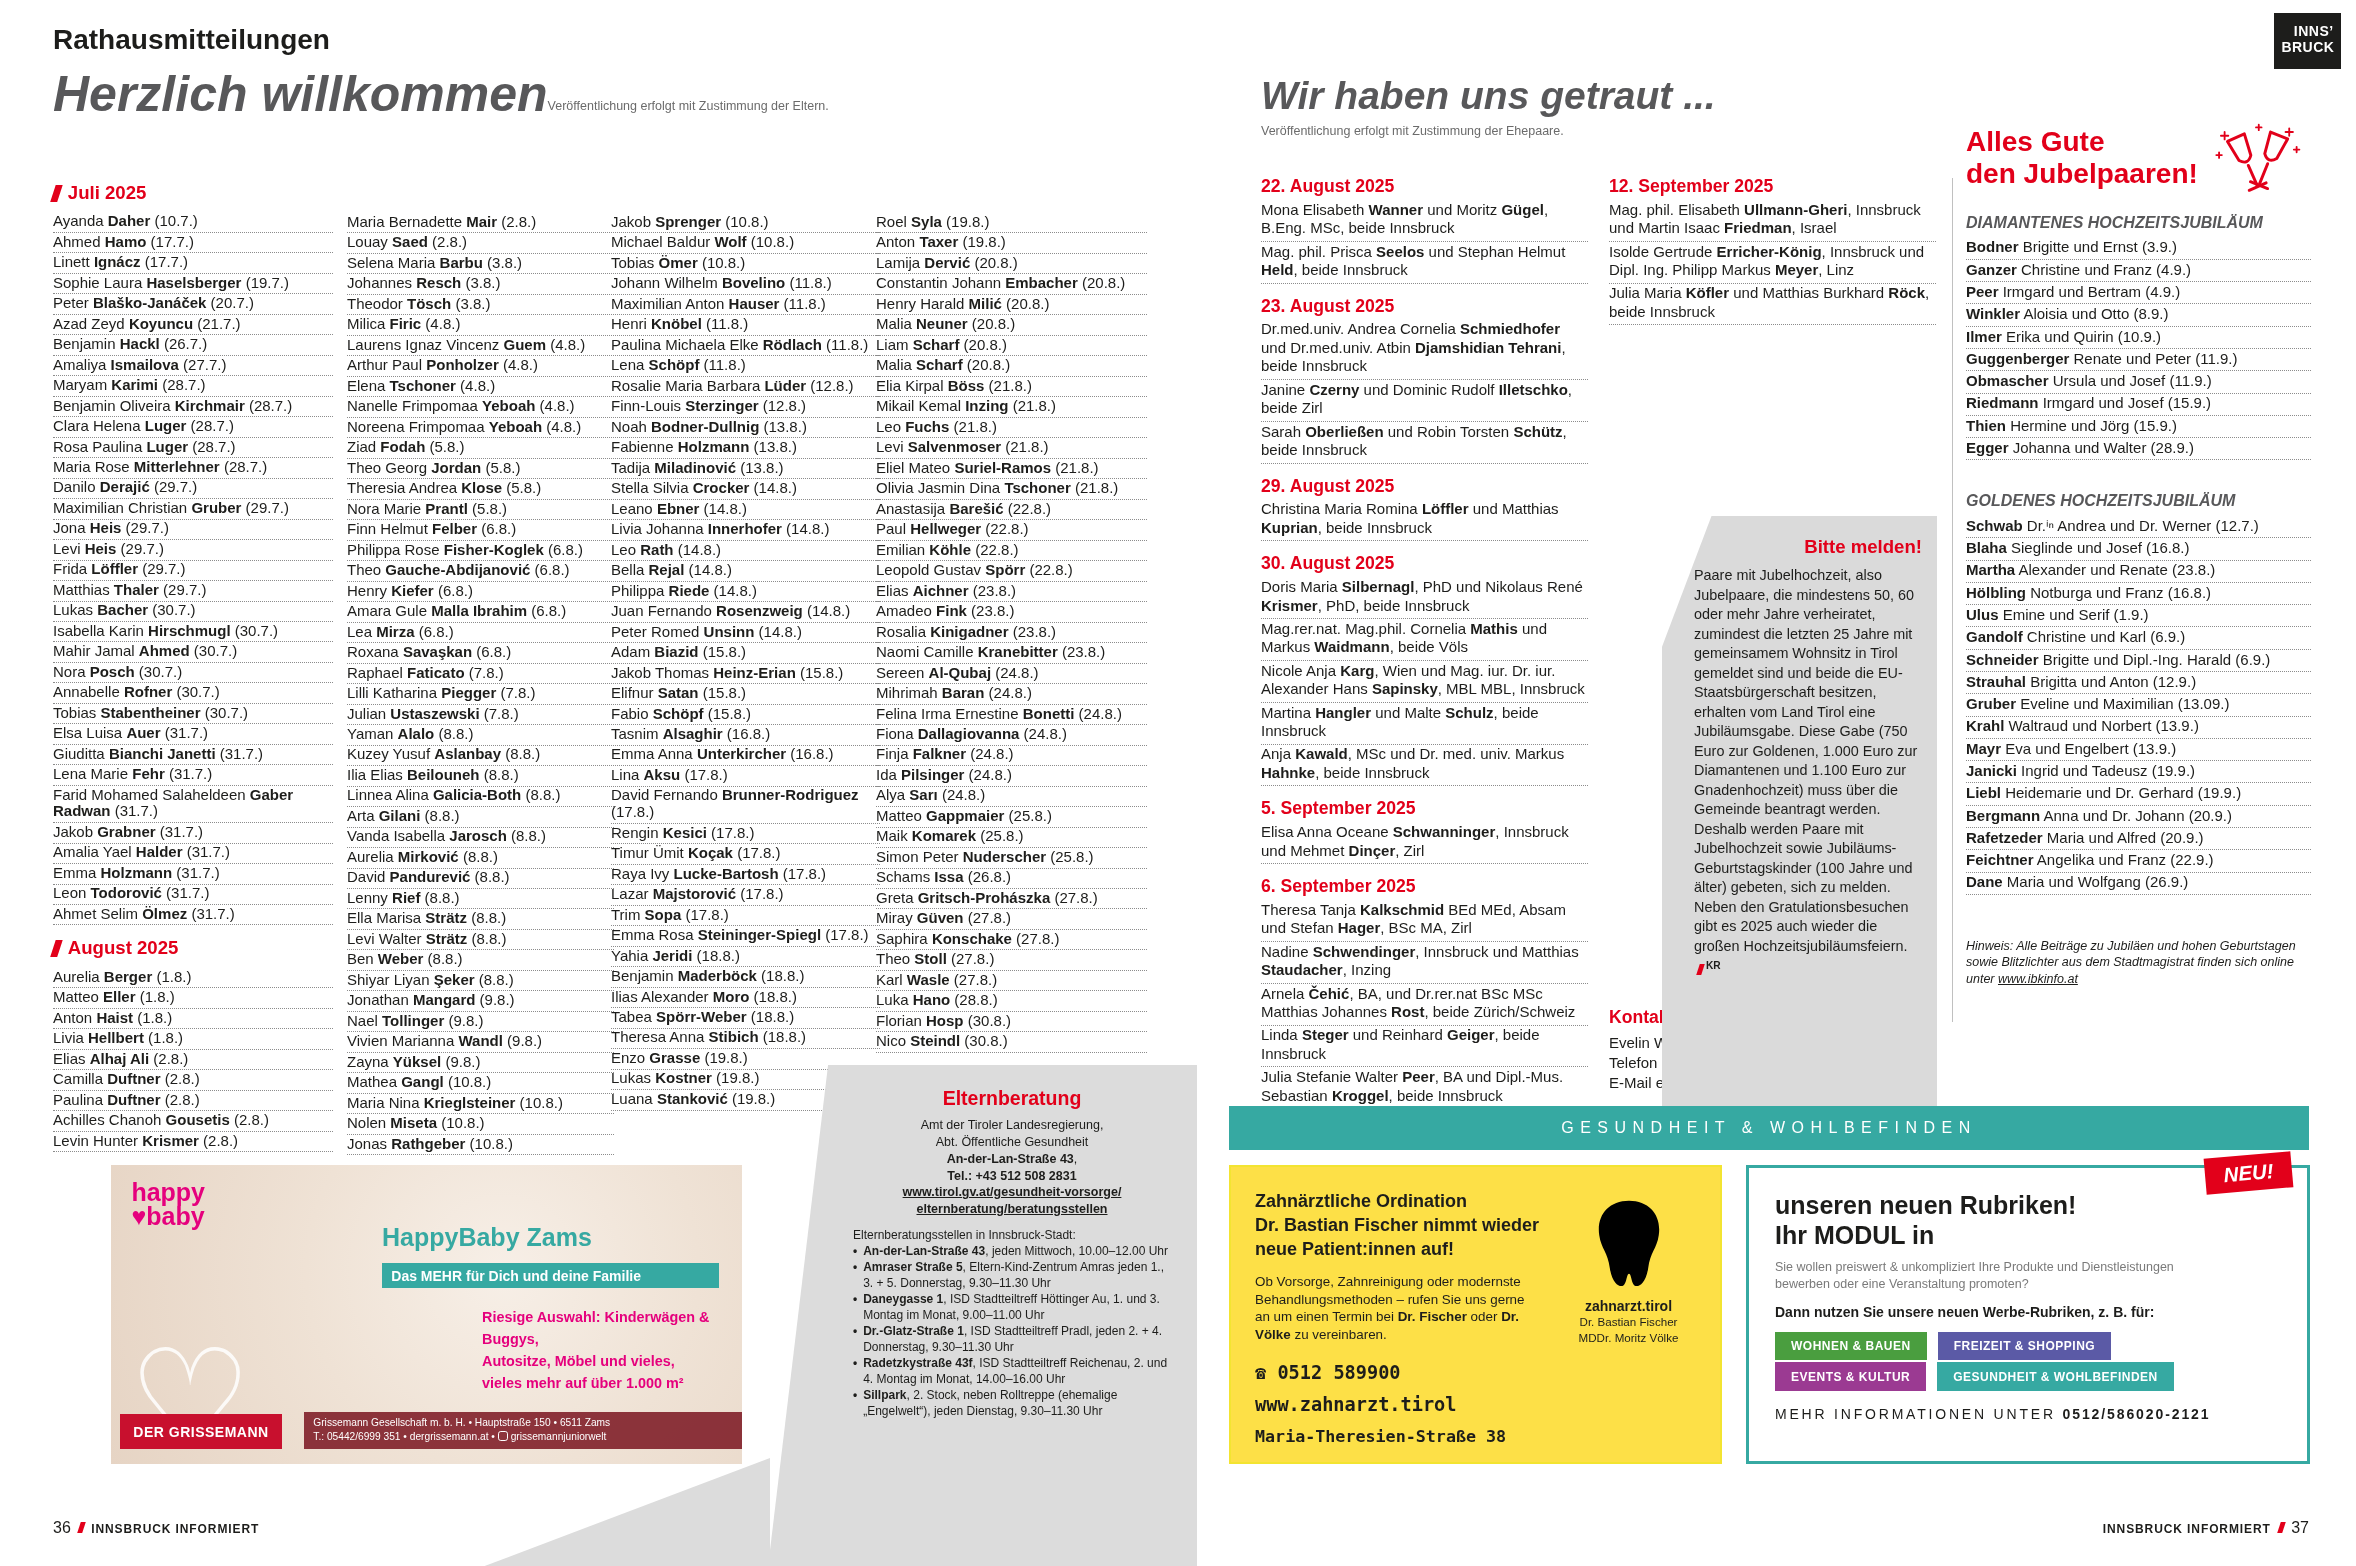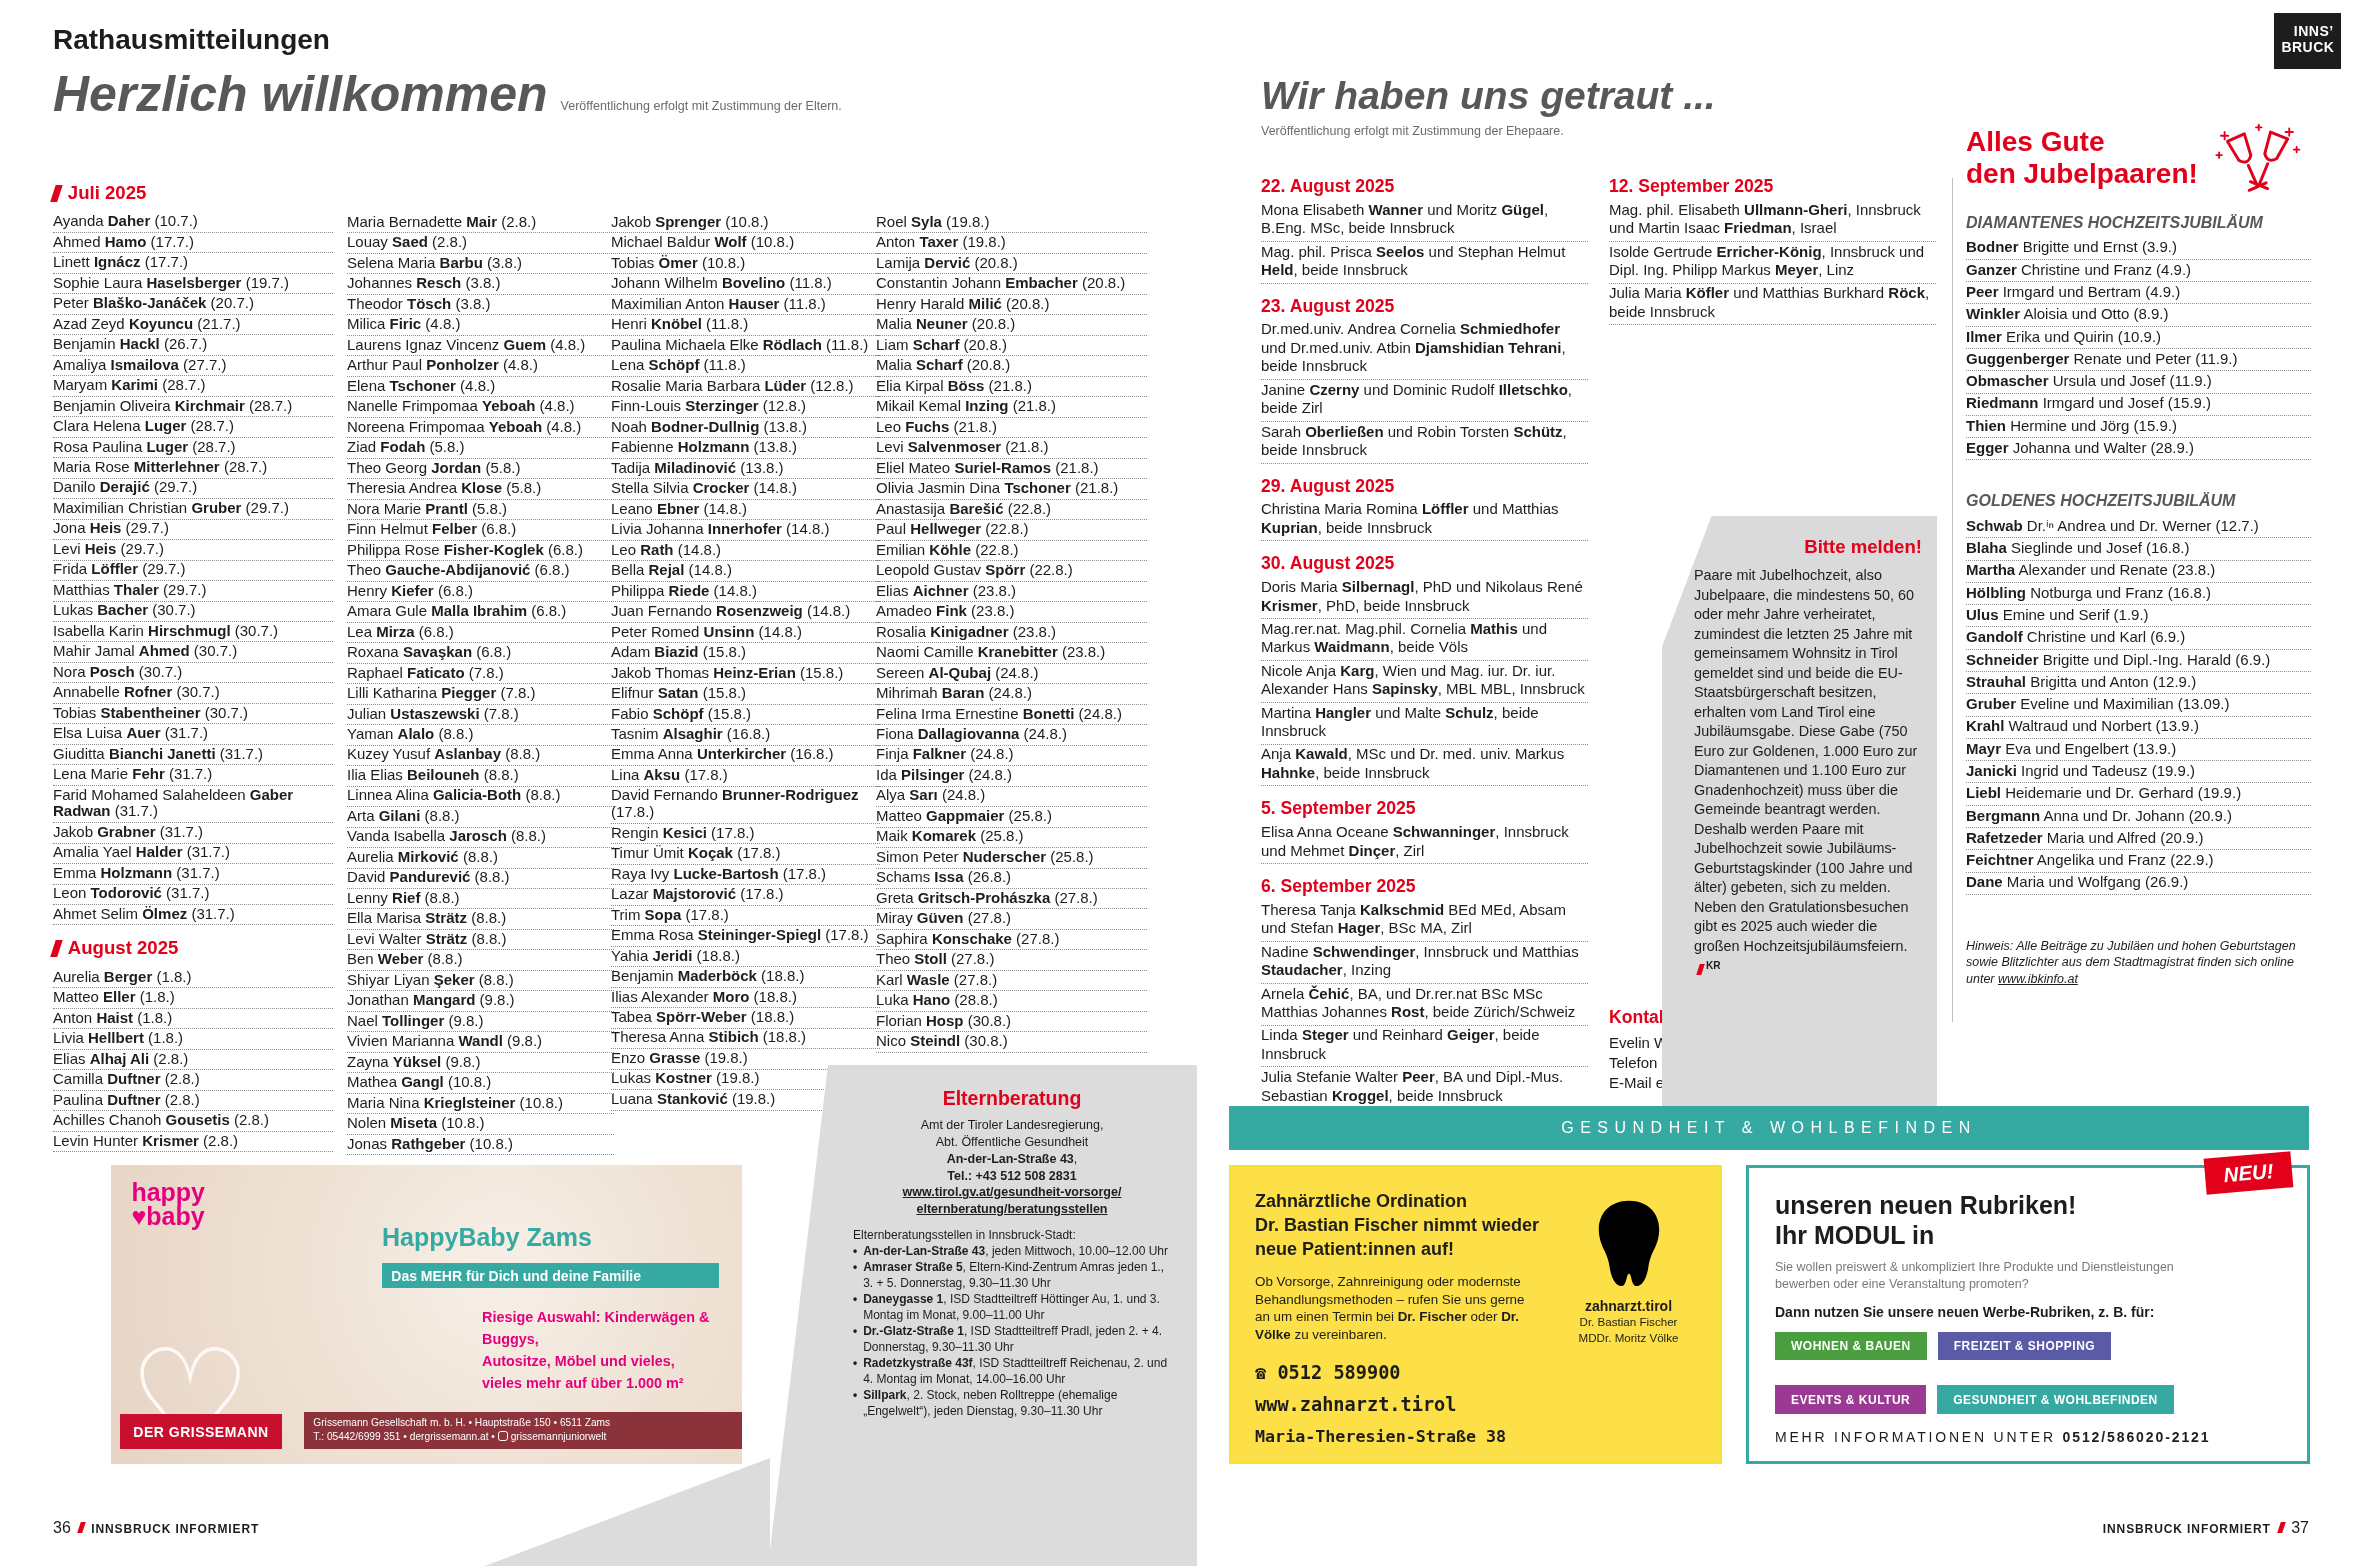--- a/index.html
+++ b/index.html
@@ -6,21 +6,21 @@
   html,body { width:2356px; height:1567px; }
   body { font-family:"Liberation Sans", sans-serif; background:#fff; color:#1d1d1b; position:relative; overflow:hidden; }
   .abs { position:absolute; }
 
   
   .mast-title { left:53px; top:24px; font-size:28px; font-weight:bold; color:#1d1d1b; }
   .logo { left:2274px; top:13px; width:67px; height:56px; background:#1d1d1b; color:#fff;
           font-weight:bold; font-size:14px; line-height:16px; text-align:right; padding:10.2px 7.4px; letter-spacing:0.5px; }
 
   
-  .sec-title-row { display:flex; align-items:flex-end; gap:13px; }
+  .sec-title-row { display:flex; align-items:flex-end; }
   .sec-title { font-style:italic; font-weight:bold; color:#58585a; }
   .births-title { font-size:50px; line-height:1; }
   .marr-title { font-size:39px; line-height:1; }
   .disclaimer { font-size:12.5px; color:#6b6b6b; padding-bottom:5.6px; }
 
   .redh { color:#e2001a; font-weight:bold; }
   .rslash { display:inline-block; width:6.5px; height:16.7px; background:#e2001a; transform:skewX(-18deg); margin-right:8.3px; }
   .rslash.small { width:4.6px; height:11px; margin:0 3.7px; }
 
   
@@ -100,21 +100,21 @@
   .zahn-right .brand { font-weight:bold; font-size:14px; margin-top:5.6px; }
   .zahn-right .doc { font-size:11.6px; line-height:16px; }
 
   
   .modul { left:1746px; top:1165px; width:564px; height:299px; border:3.7px solid #36a9a2; background:#fff; padding:22px 26px; }
   .modul .neu { position:absolute; top:-13px; right:15px; background:#e2001a; color:#fff; font-weight:bold; font-style:italic;
                 font-size:20.4px; padding:6.5px 18.6px; transform:rotate(-5deg); }
   .modul .t { font-weight:bold; font-size:25px; line-height:30px; }
   .modul .body { color:#7a7a7a; font-size:12.5px; line-height:16.7px; margin-top:9.3px; width:445px; }
   .modul .cta { font-weight:bold; font-size:14px; margin-top:11px; }
-  .pills { display:flex; flex-wrap:wrap; gap:25px 11px; margin-top:12px; width:482px; }
+  .pills { display:flex; flex-wrap:wrap; gap:2px 11px; margin-top:12px; width:482px; }
   .pill { color:#fff; font-weight:bold; font-size:12px; letter-spacing:0.5px; padding:7.4px 16px; }
   .modul .more { margin-top:15px; font-size:14px; letter-spacing:2.8px; color:#1d1d1b; }
   .modul .more b { letter-spacing:1.9px; }
 
   
   .foot { top:1519px; font-size:12px; letter-spacing:0.9px; font-weight:bold; color:#1d1d1b; }
   .foot .pg { font-size:16px; font-weight:normal; letter-spacing:0; }
   .foot-l { left:53px; }
   .foot-r { left:1994px; width:315px; text-align:right; }
 

